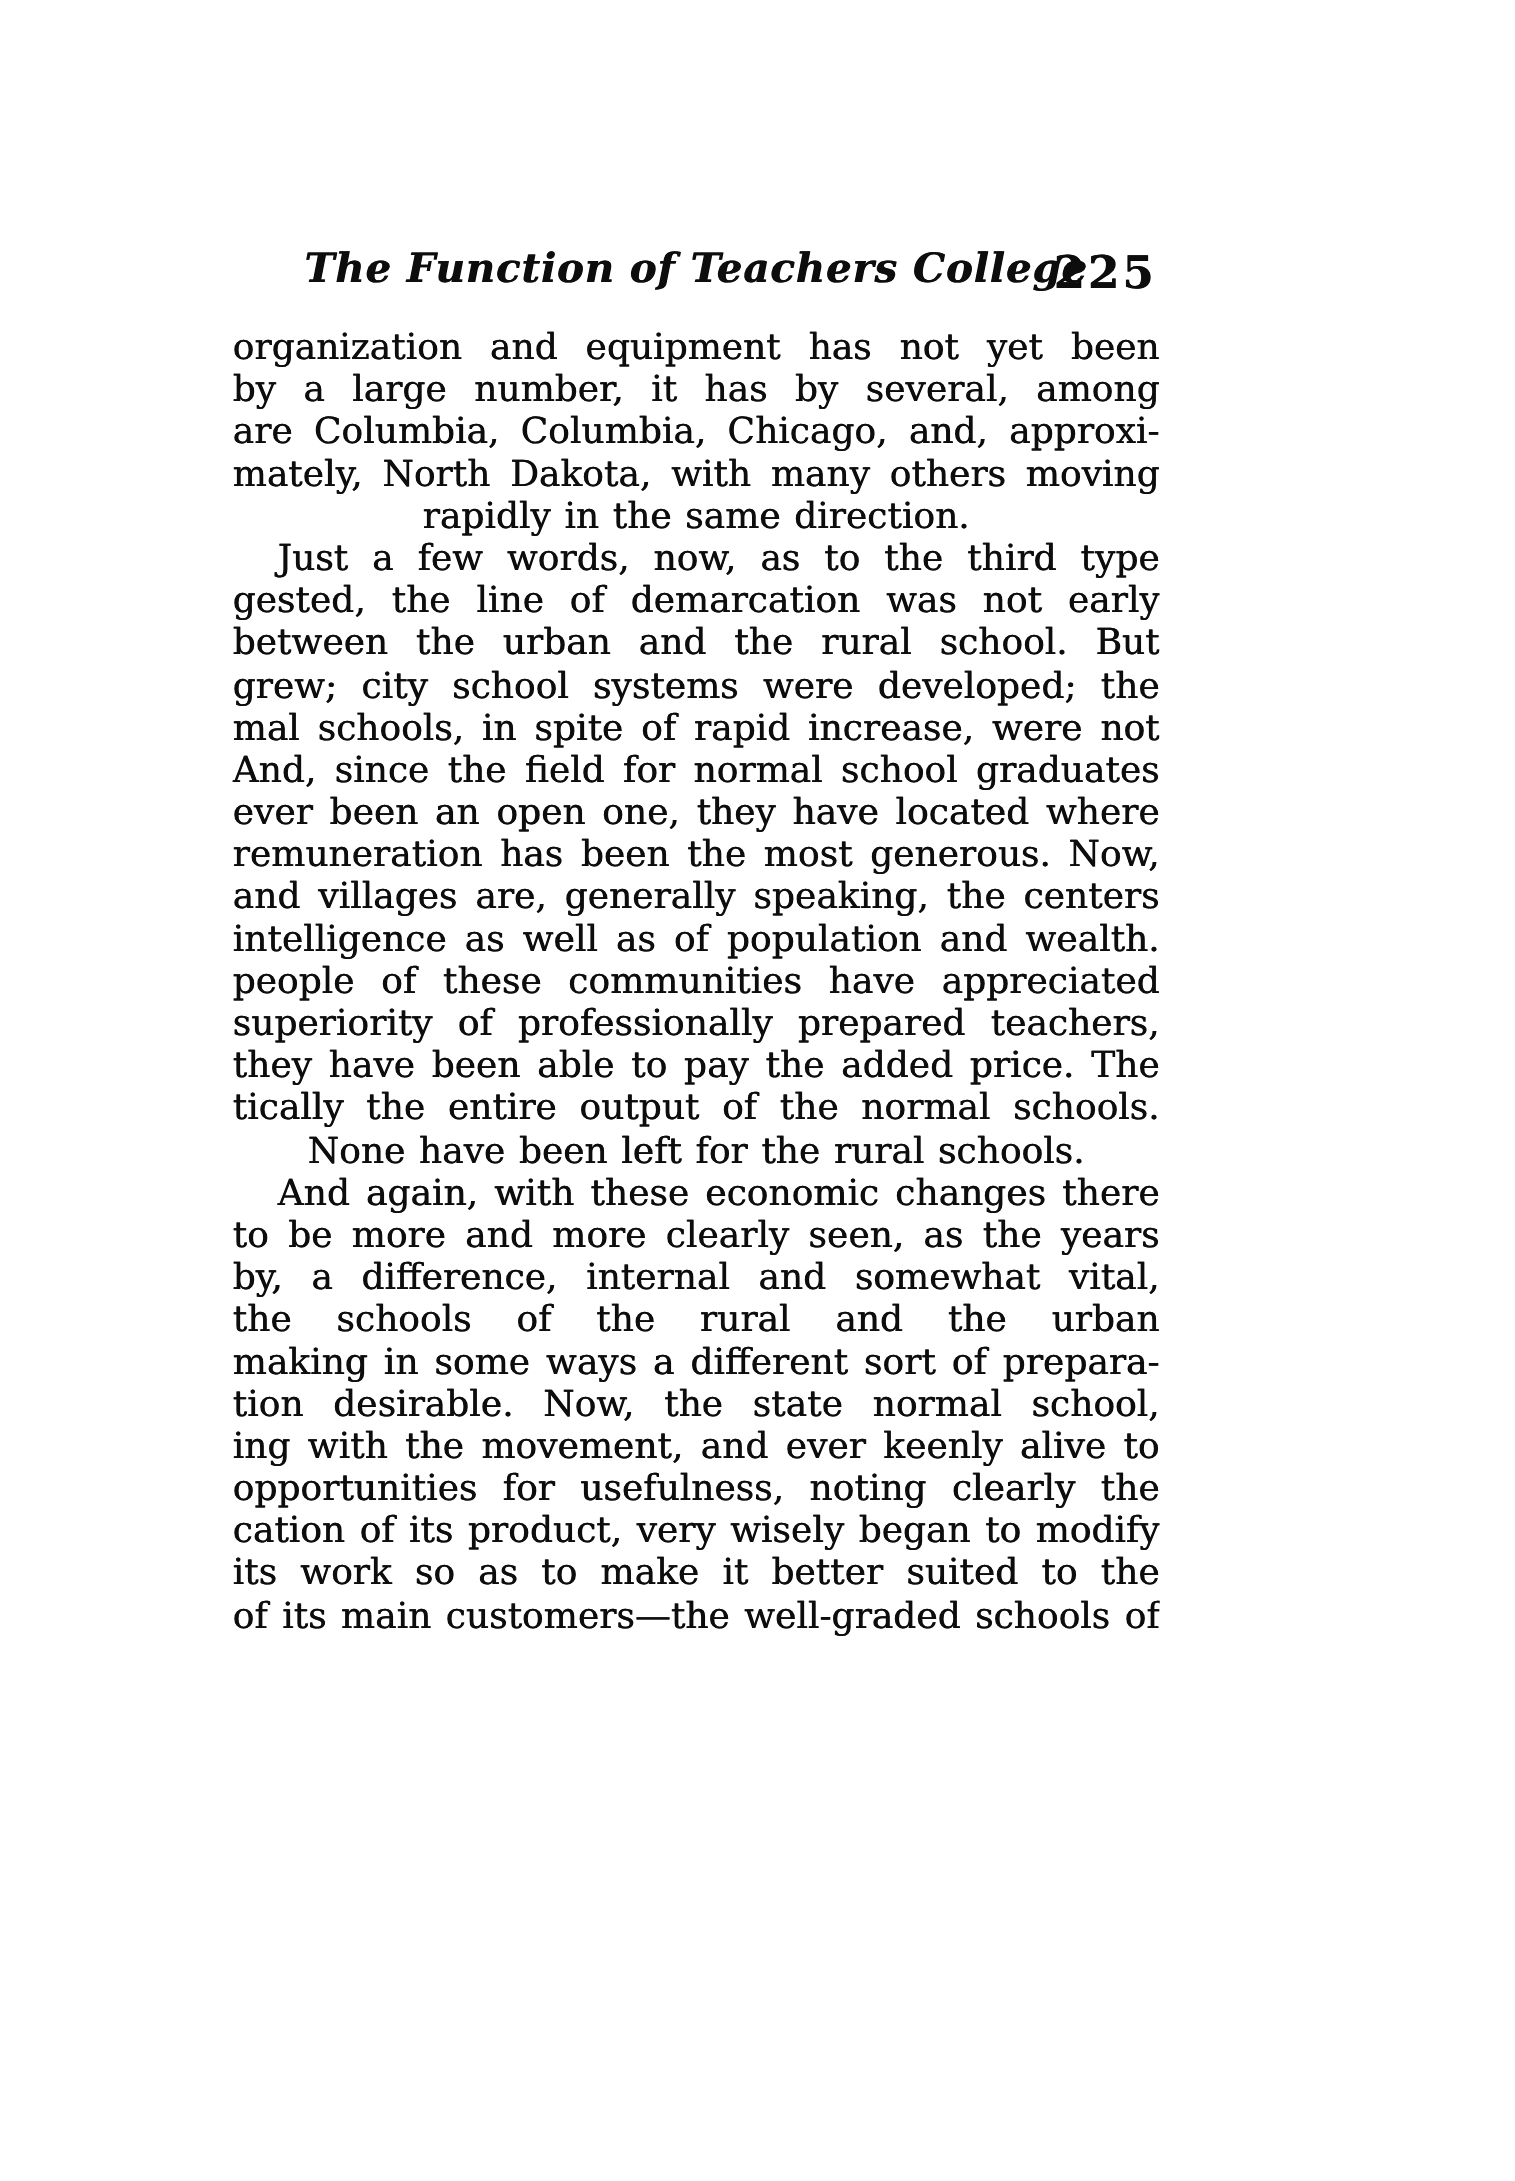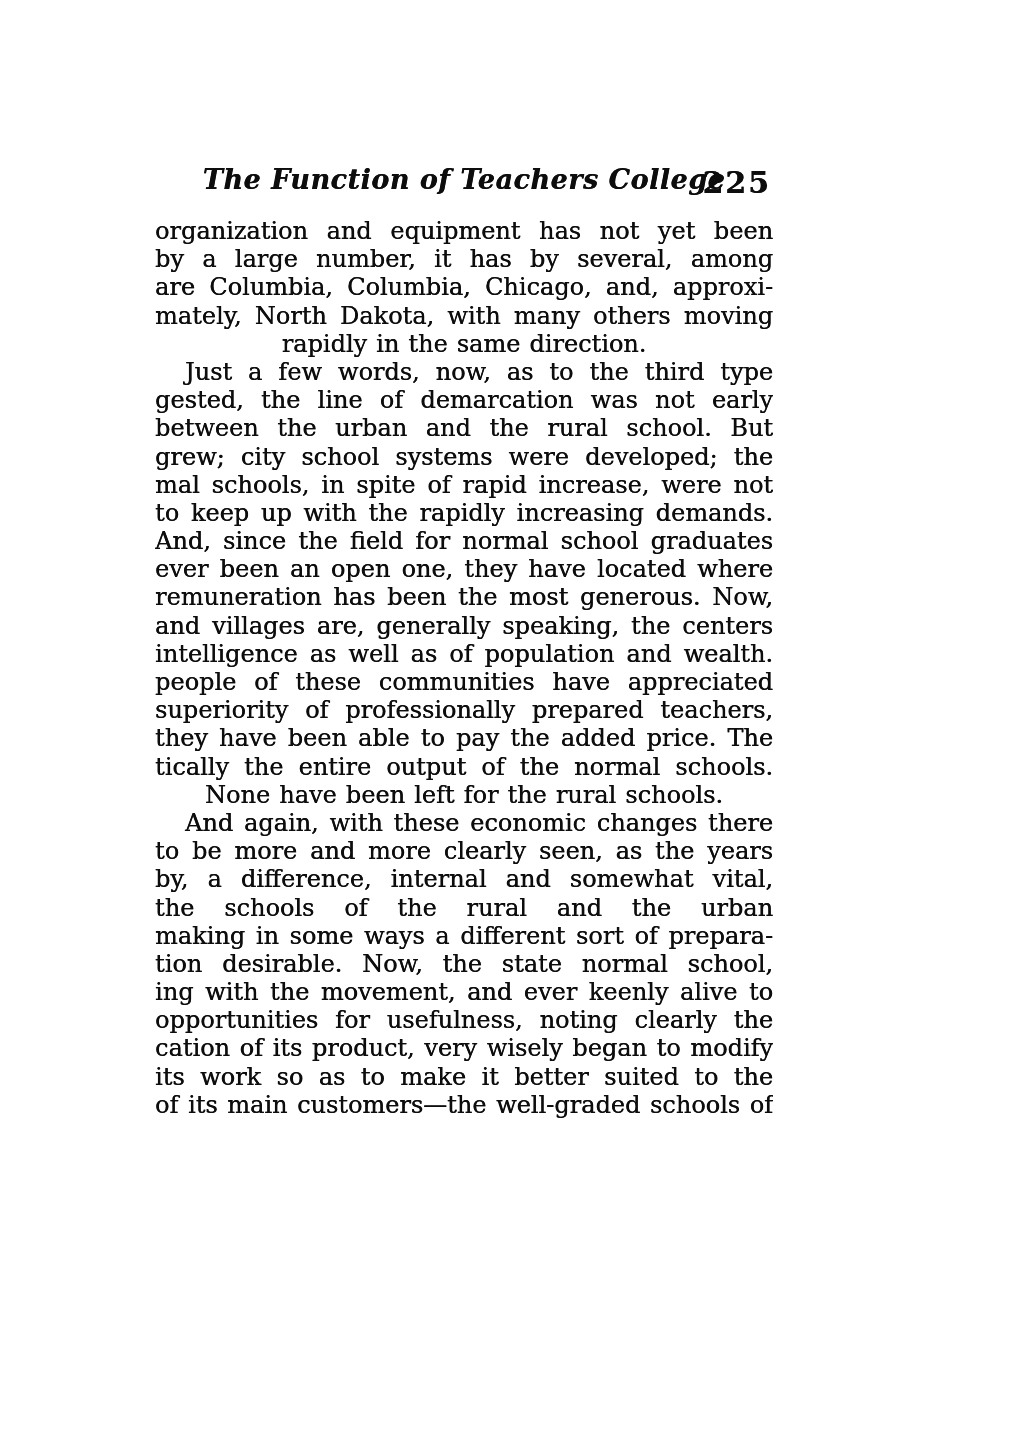--- a/index.html
+++ b/index.html
@@ -101,21 +101,20 @@
           <div class="line">are Columbia, Columbia, Chicago, and, approxi-</div>
           <div class="line">mately, North Dakota, with many others moving</div>
           <div class="line">rapidly in the same direction.</div>
         </div>
         <div class="para">
           <div class="line indent">Just a few words, now, as to the third type men-</div>
           <div class="line">gested, the line of demarcation was not early drawn</div>
           <div class="line">between the urban and the rural school. But cities</div>
           <div class="line">grew; city school systems were developed; the nor-</div>
           <div class="line">mal schools, in spite of rapid increase, were not able</div>
-          <div class="line">to keep up with the rapidly increasing demands.</div>
           <div class="line">And, since the field for normal school graduates has</div>
           <div class="line">ever been an open one, they have located where the</div>
           <div class="line">remuneration has been the most generous. Now, cities</div>
           <div class="line">and villages are, generally speaking, the centers of</div>
           <div class="line">intelligence as well as of population and wealth. The</div>
           <div class="line">people of these communities have appreciated the</div>
           <div class="line">superiority of professionally prepared teachers, and</div>
           <div class="line">they have been able to pay the added price. The</div>
           <div class="line">tically the entire output of the normal schools.</div>
           <div class="line">None have been left for the rural schools.</div>

